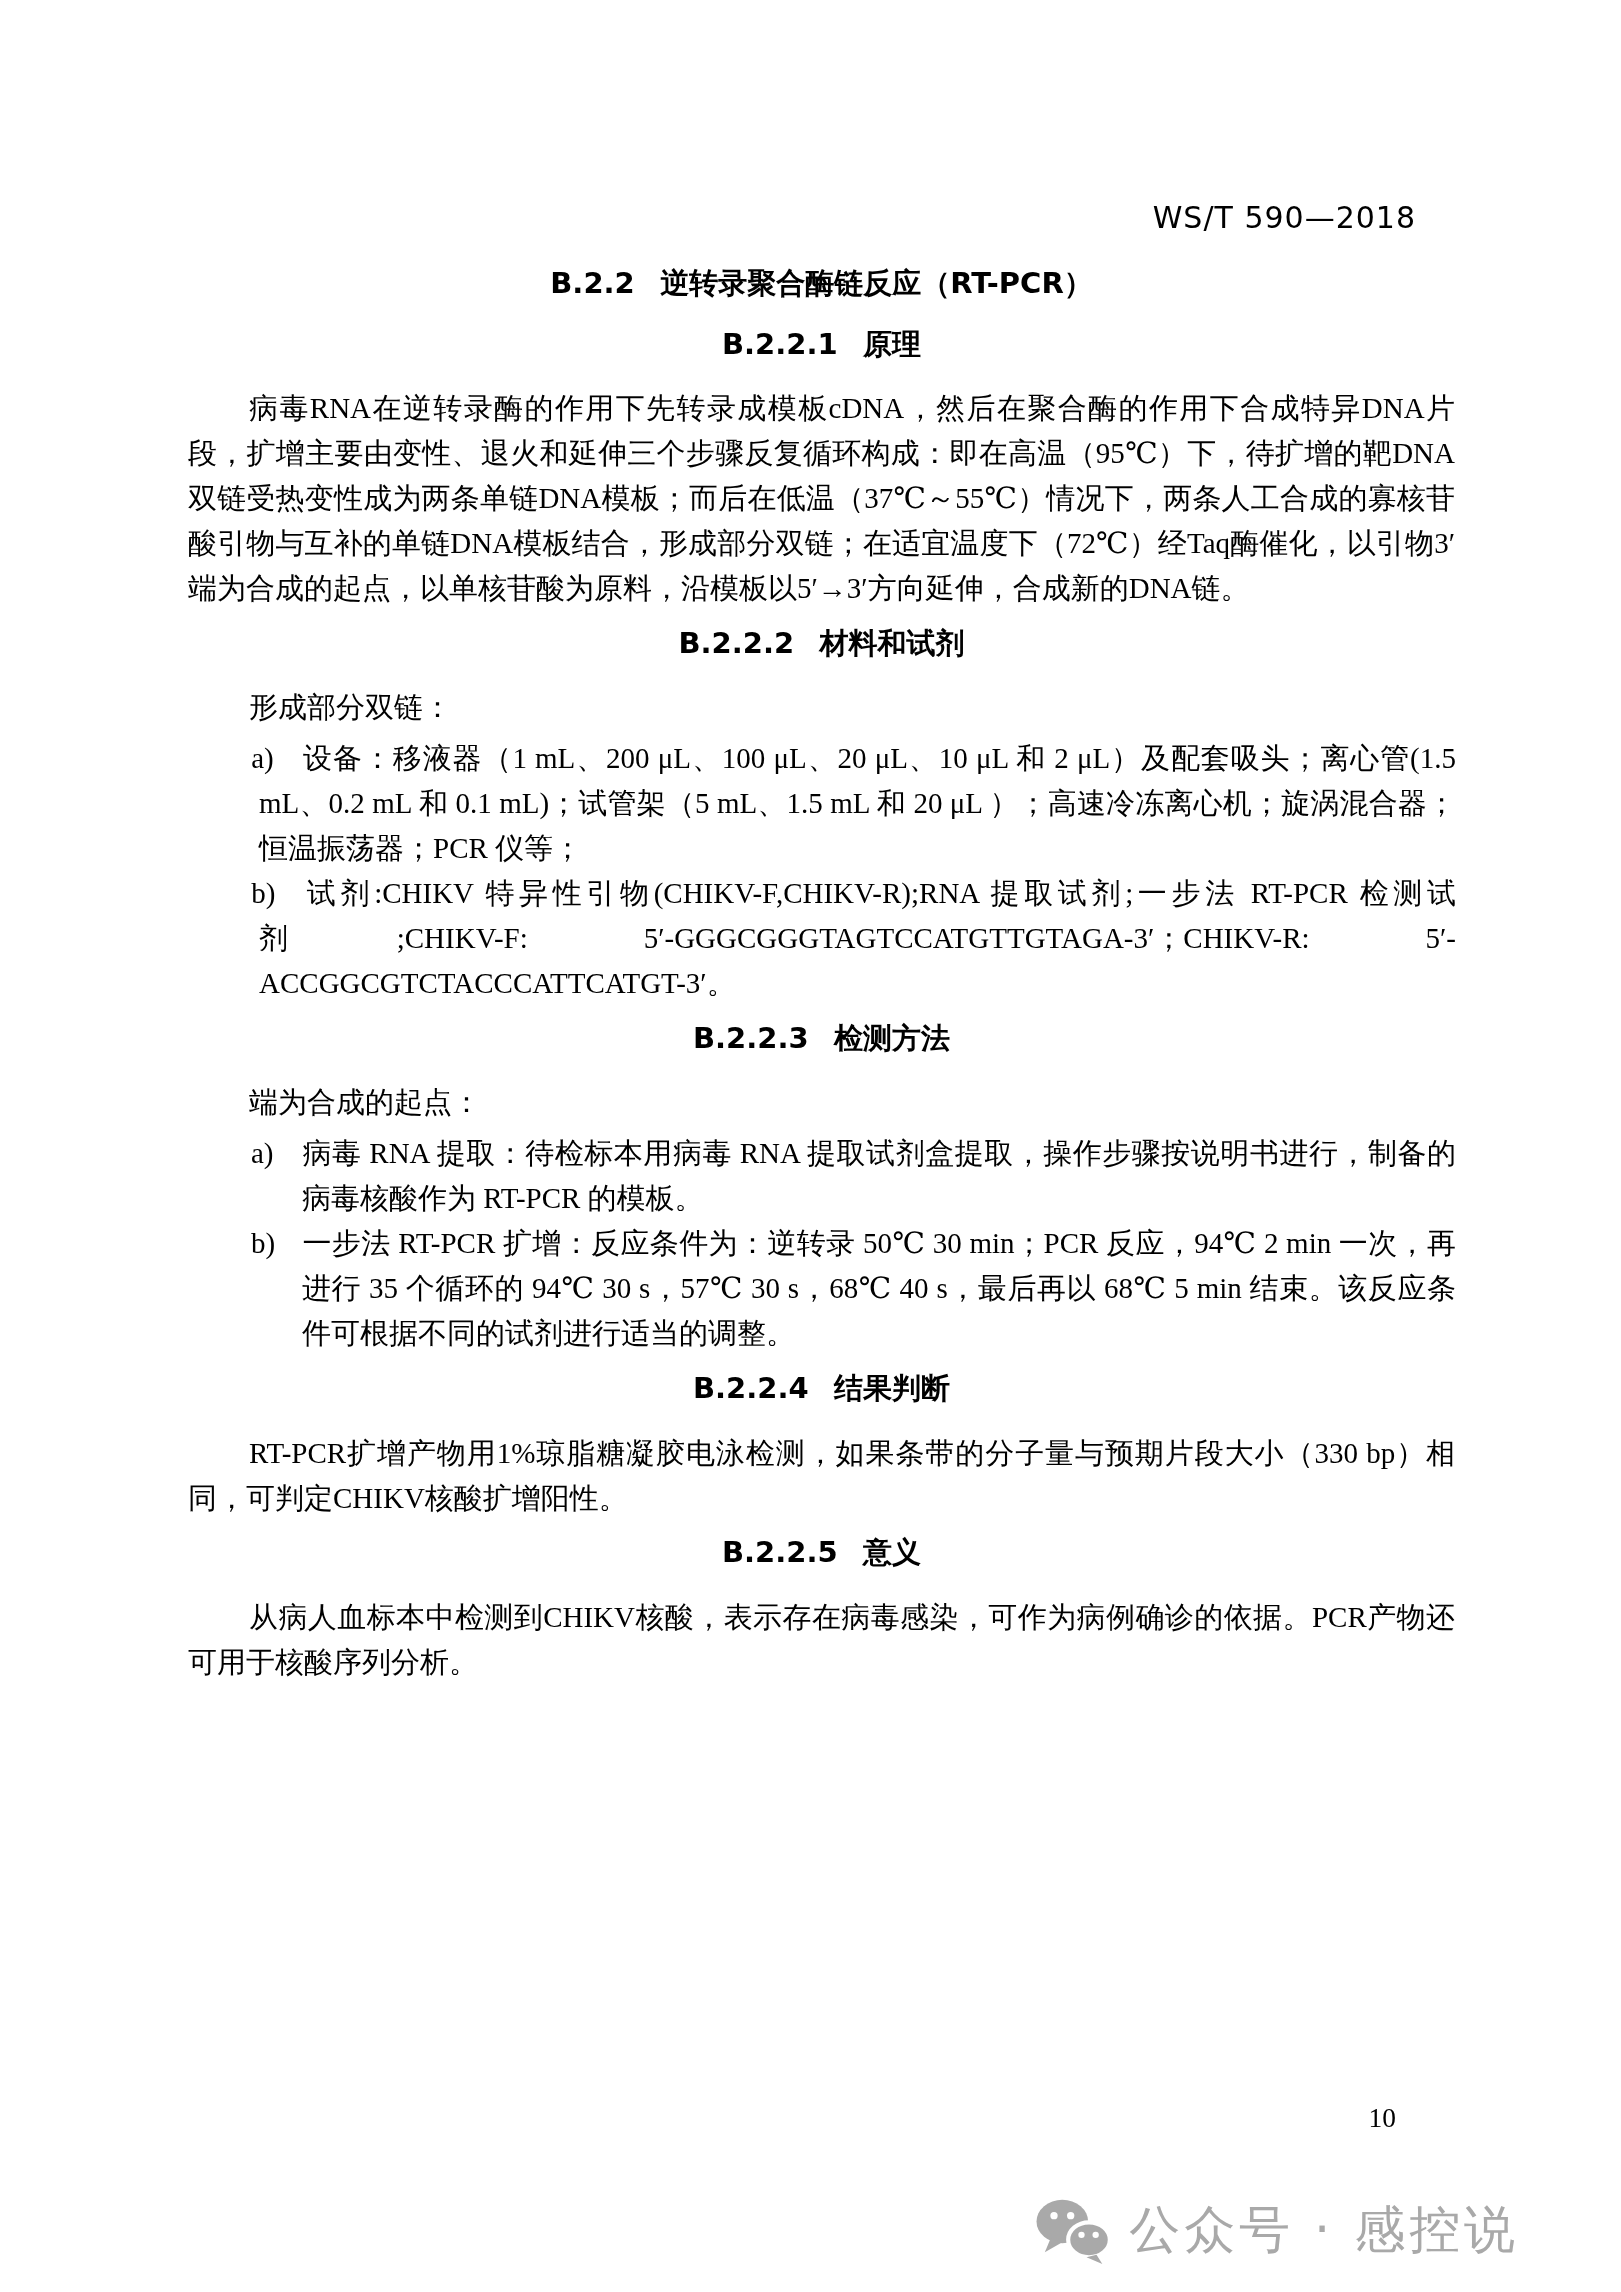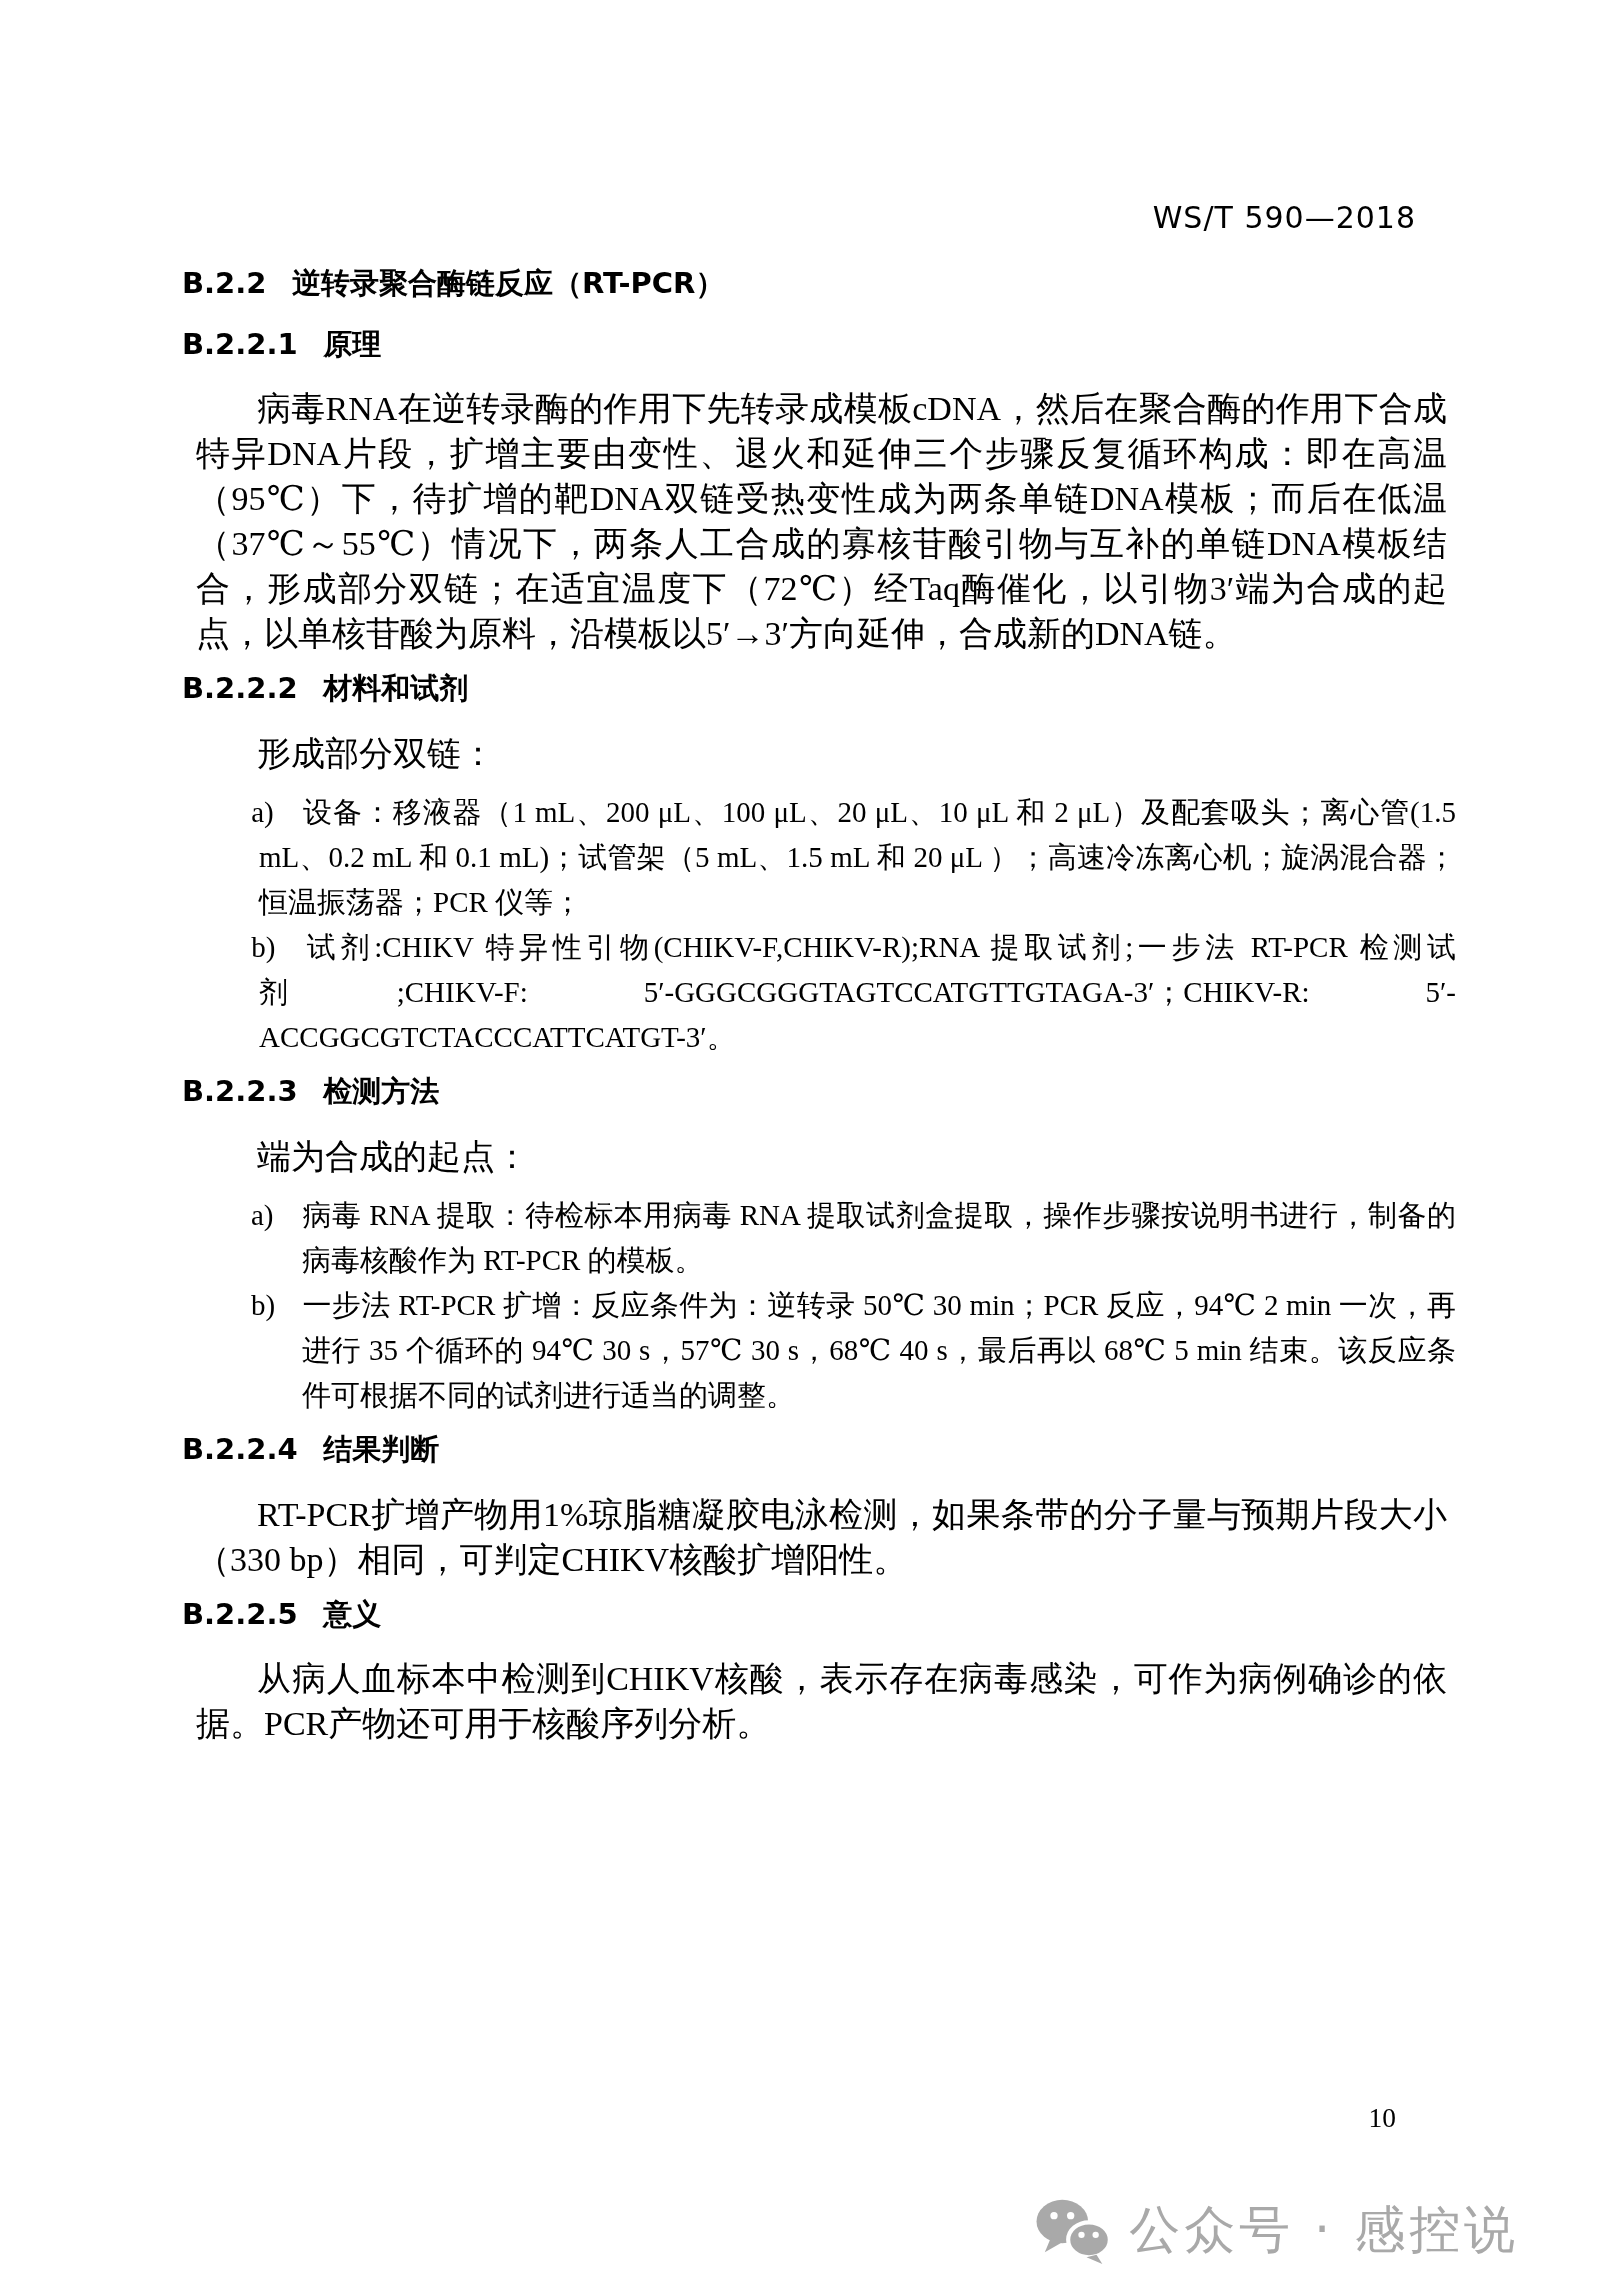--- a/index.html
+++ b/index.html
@@ -17,26 +17,27 @@
     font-family:"DejaVu Sans","Liberation Sans",sans-serif;
     font-size:30px; letter-spacing:1px;
   }
   .content {
     position:absolute; left:182px; top:265px; width:1279px;
   }
   .sec-heading {
     font-family:"DejaVu Sans","Liberation Sans",sans-serif;
     font-weight:bold; font-size:29px; line-height:37px;
     margin:13.7px 0 23.5px 0;
+    text-align:center;
   }
   .sec-heading.first { margin-top:0; }
   .sec-heading .h-num { margin-right:25.5px; }
   .para {
-    font-size:34px; line-height:45px; text-align:justify;
-    text-indent:61px; margin:14px;
+    font-size:29px; line-height:45px; text-align:justify;
+    text-indent:61px; margin:6px;
   }
   .list { margin:5px; }
   .list .item {
     font-size:29px; line-height:45px; text-align:justify;
   }
   .list-hang .item { padding-left:72px; }
   .list-hang .label { display:inline-block; width:51px; margin-left:-7.8px; text-indent:0; }
   .list-align .item { padding-left:115px; }
   .list-align .label { display:inline-block; width:51px; margin-left:-51px; text-indent:0; }
   .page-num {

